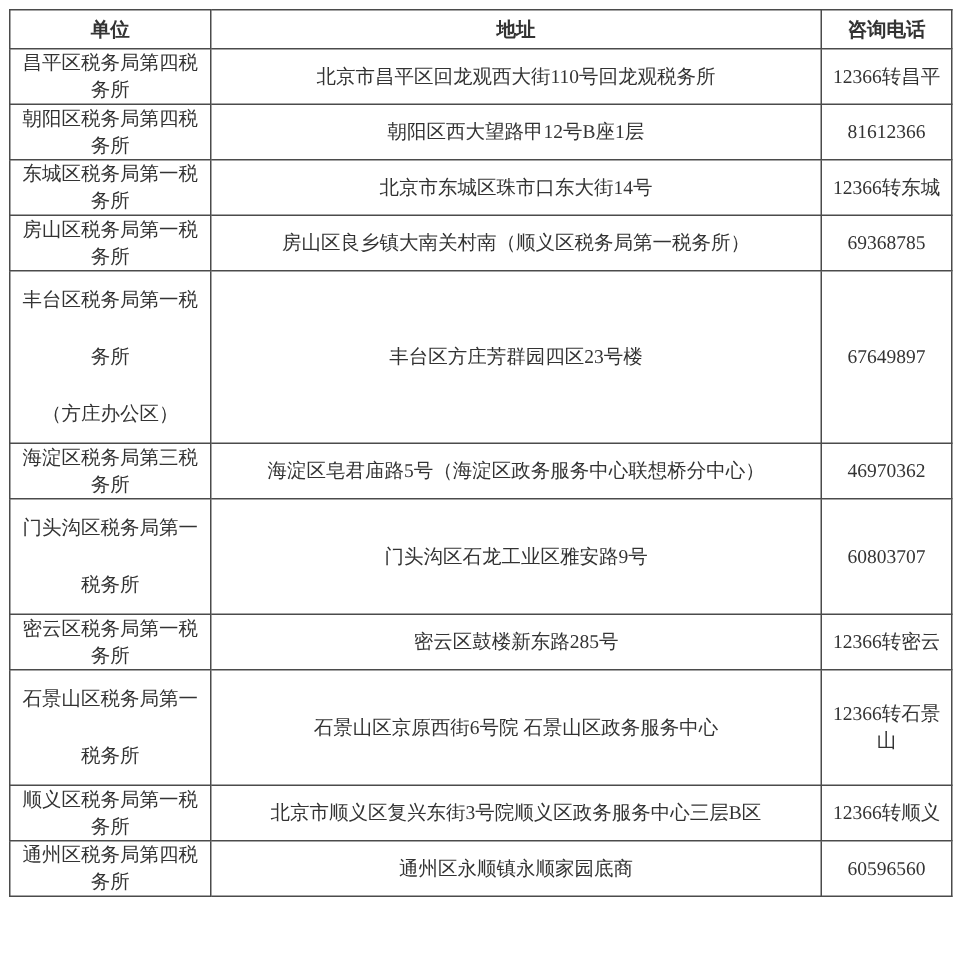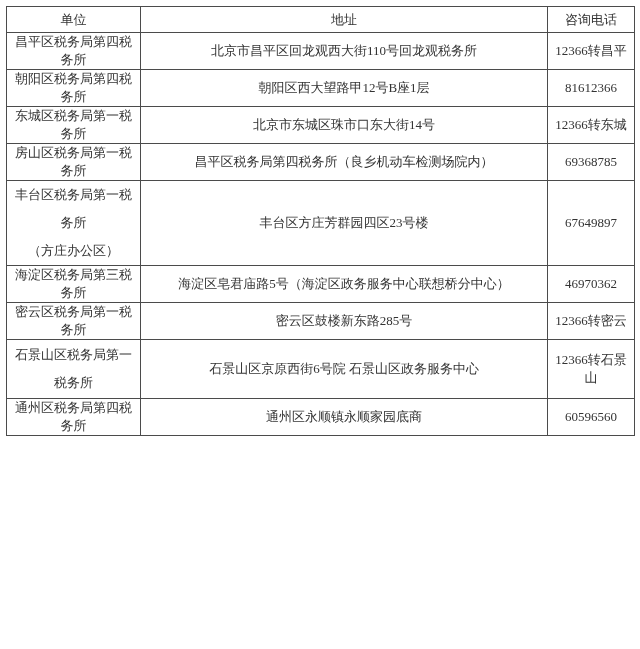--- a/index.html
+++ b/index.html
@@ -24,29 +24,29 @@
   col.c-phone { width: 87px; }
   th, td {
     border: 1px solid #4b4b4b;
     text-align: center;
     vertical-align: middle;
     padding: 0 3px;
     font-size: 13px;
     overflow: hidden;
   }
   th {
-    font-weight: normal;
+    font-weight: bold;
     height: 25px;
   }
   td {
     height: 27px;
   }
   td.unit { white-space: pre-line; }
   tr.tall td { height: 58px; }
-  tr.tall td.unit { line-height: 28px; }
+  tr.tall td.unit { line-height: 38px; }
 </style>
 </head>
 <body>
 
 <div class="table-wrap">
   <table>
     <colgroup>
       <col class="c-unit">
       <col class="c-addr">
       <col class="c-phone">
@@ -69,43 +69,53 @@
         <td class="addr">朝阳区西大望路甲12号B座1层</td>
         <td class="phone">81612366</td>
       </tr>
       <tr>
         <td class="unit">东城区税务局第一税务所</td>
         <td class="addr">北京市东城区珠市口东大街14号</td>
         <td class="phone">12366转东城</td>
       </tr>
       <tr>
         <td class="unit">房山区税务局第一税务所</td>
-        <td class="addr">昌平区税务局第四税务所（良乡机动车检测场院内）</td>
+        <td class="addr">房山区良乡镇大南关村南（顺义区税务局第一税务所）</td>
         <td class="phone">69368785</td>
       </tr>
       <tr class="tall">
         <td class="unit">丰台区税务局第一税务所
 （方庄办公区）</td>
         <td class="addr">丰台区方庄芳群园四区23号楼</td>
         <td class="phone">67649897</td>
       </tr>
       <tr>
         <td class="unit">海淀区税务局第三税务所</td>
         <td class="addr">海淀区皂君庙路5号（海淀区政务服务中心联想桥分中心）</td>
         <td class="phone">46970362</td>
       </tr>
+      <tr class="tall">
+        <td class="unit">门头沟区税务局第一税务所</td>
+        <td class="addr">门头沟区石龙工业区雅安路9号</td>
+        <td class="phone">60803707</td>
+      </tr>
       <tr>
         <td class="unit">密云区税务局第一税务所</td>
         <td class="addr">密云区鼓楼新东路285号</td>
         <td class="phone">12366转密云</td>
       </tr>
       <tr class="tall">
         <td class="unit">石景山区税务局第一税务所</td>
         <td class="addr">石景山区京原西街6号院 石景山区政务服务中心</td>
         <td class="phone">12366转石景山</td>
+      </tr>
+      <tr>
+        <td class="unit">顺义区税务局第一税务所</td>
+        <td class="addr">北京市顺义区复兴东街3号院顺义区政务服务中心三层B区</td>
+        <td class="phone">12366转顺义</td>
       </tr>
       <tr>
         <td class="unit">通州区税务局第四税务所</td>
         <td class="addr">通州区永顺镇永顺家园底商</td>
         <td class="phone">60596560</td>
       </tr>
 
     </tbody>
   </table>
 </div>

